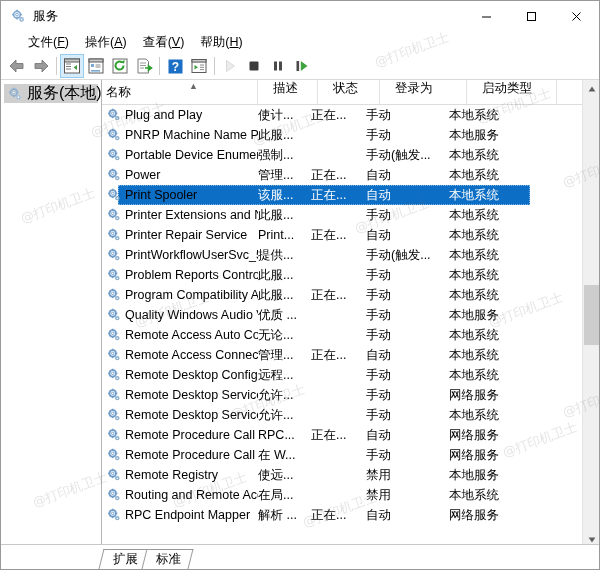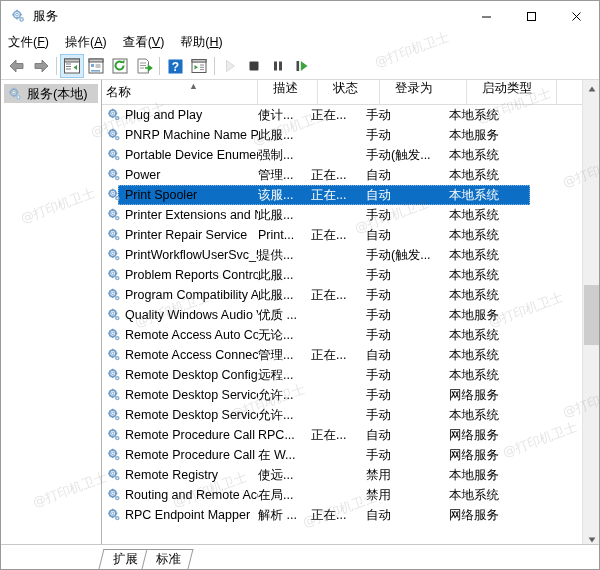--- a/index.html
+++ b/index.html
@@ -55,21 +55,21 @@
     background: transparent;
   }
   .wbtn svg { display:block; }
 
   
   .menubar {
     height: 22px;
     display: flex;
     align-items: center;
     background: #ffffff;
-    padding-left: 0;
+    padding-left: 20px;
   }
   .menu-item {
     font-size: 12.5px;
     color: #000;
     padding: 2px 9px 2px 7px;
     white-space: nowrap;
   }
   .menu-item .acc { text-decoration: underline; }
 
   
@@ -113,21 +113,21 @@
     box-sizing: border-box;
   }
   .tree-node {
     display: flex; align-items: center;
     height: 19px;
     margin: 0 3px;
     padding-left: 3px;
     background: #cfcfcf;
   }
   .tree-node .tn-icon { width: 16px; height: 16px; margin-right: 4px; flex:0 0 auto;}
-  .tree-node .tn-label { font-size: 13px; color: #000; white-space: nowrap; }
+  .tree-node .tn-label { font-size: 16px; color: #000; white-space: nowrap; }
 
   .rightpane {
     flex: 1 1 auto;
     position: relative;
     background: #ffffff;
     overflow: hidden;
   }
 
   
   .lv-header {

